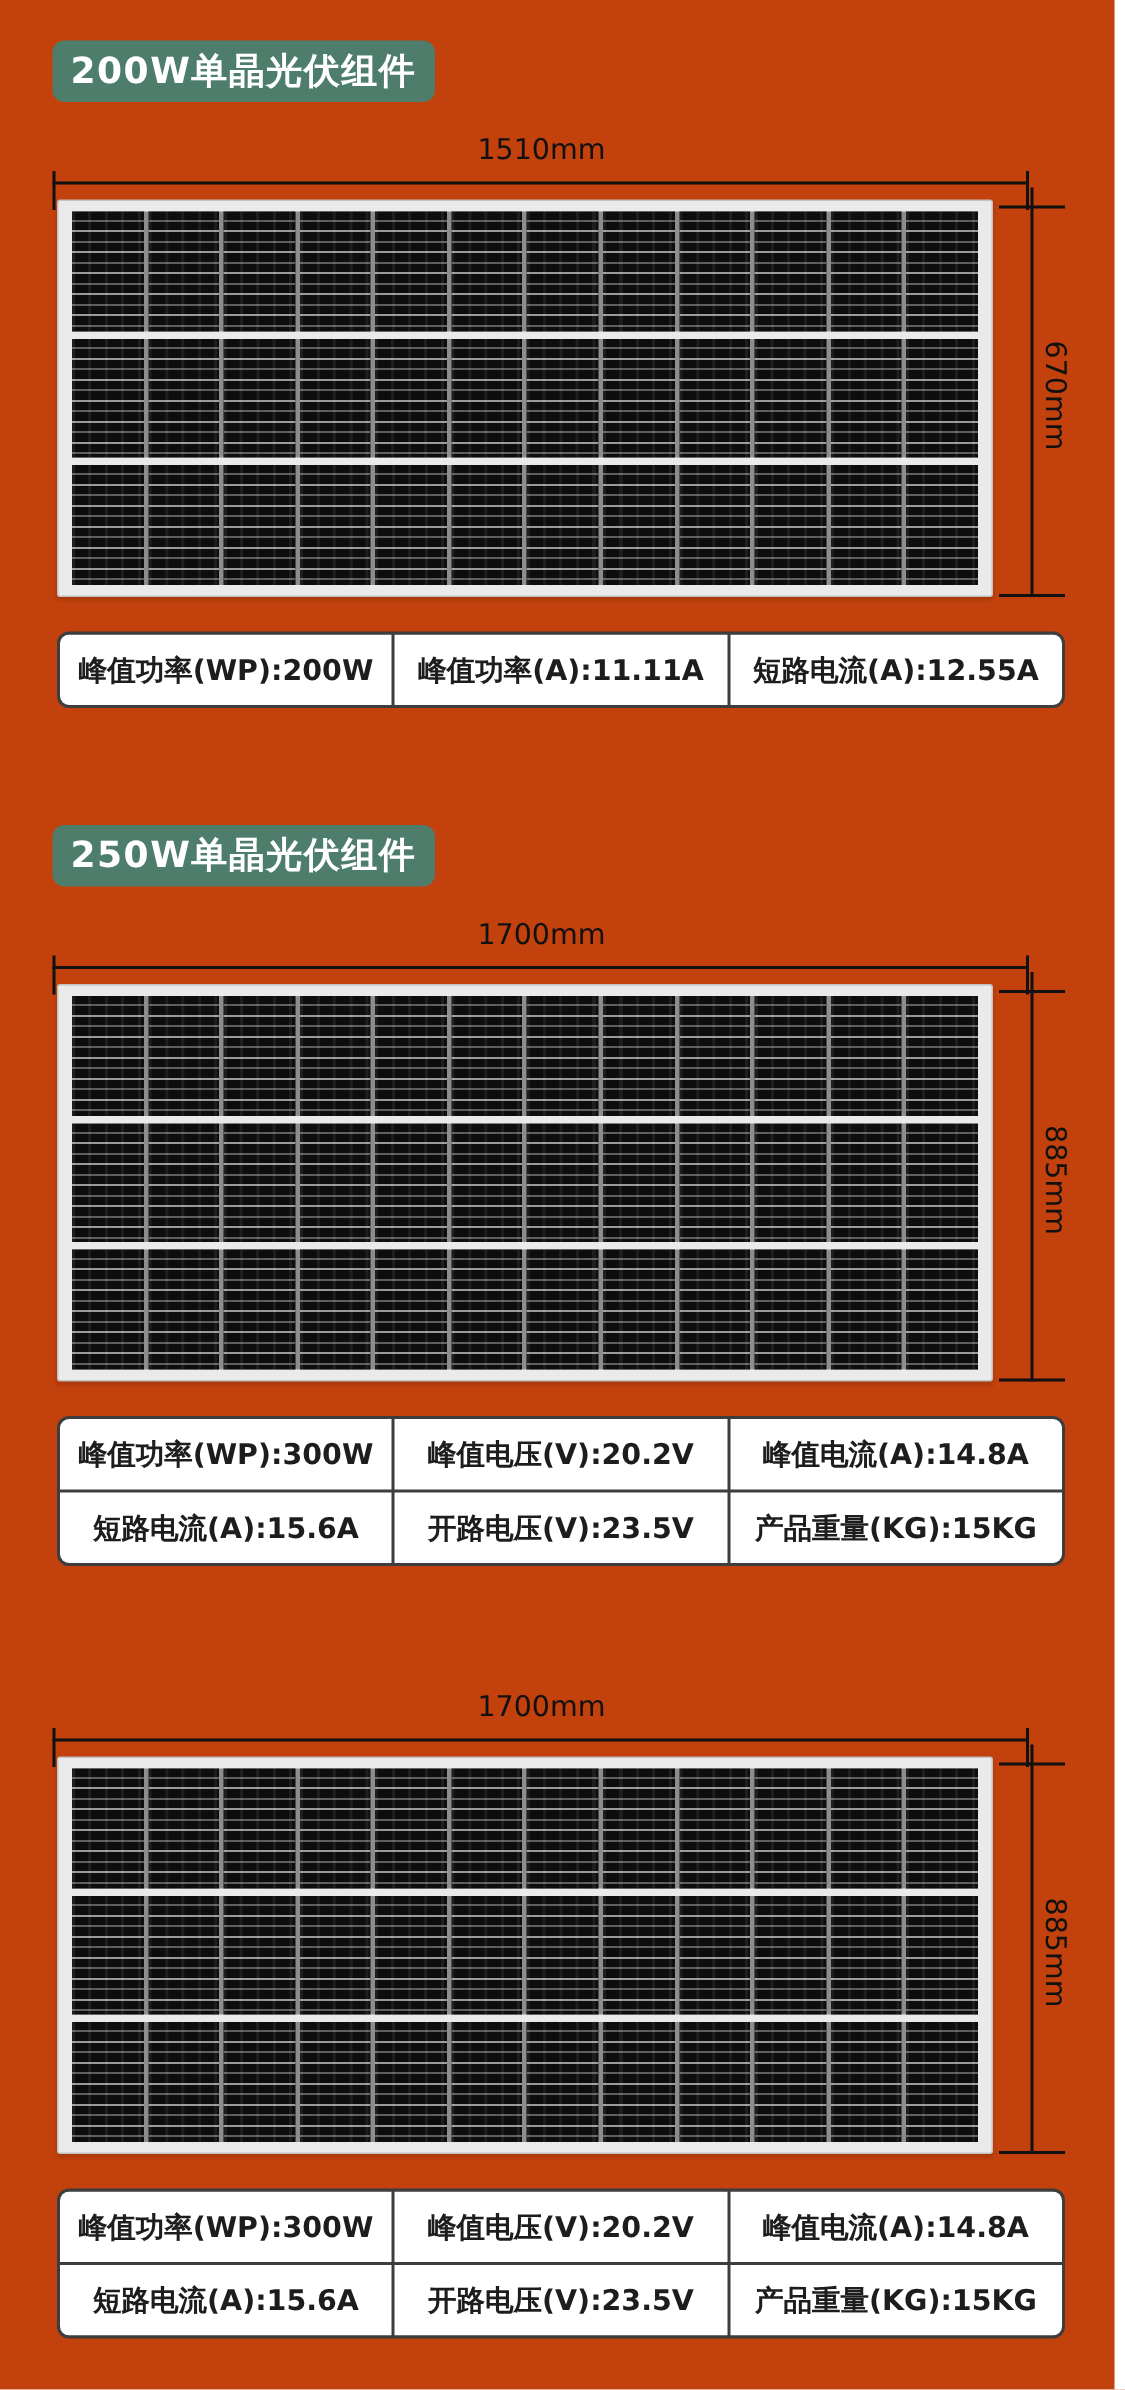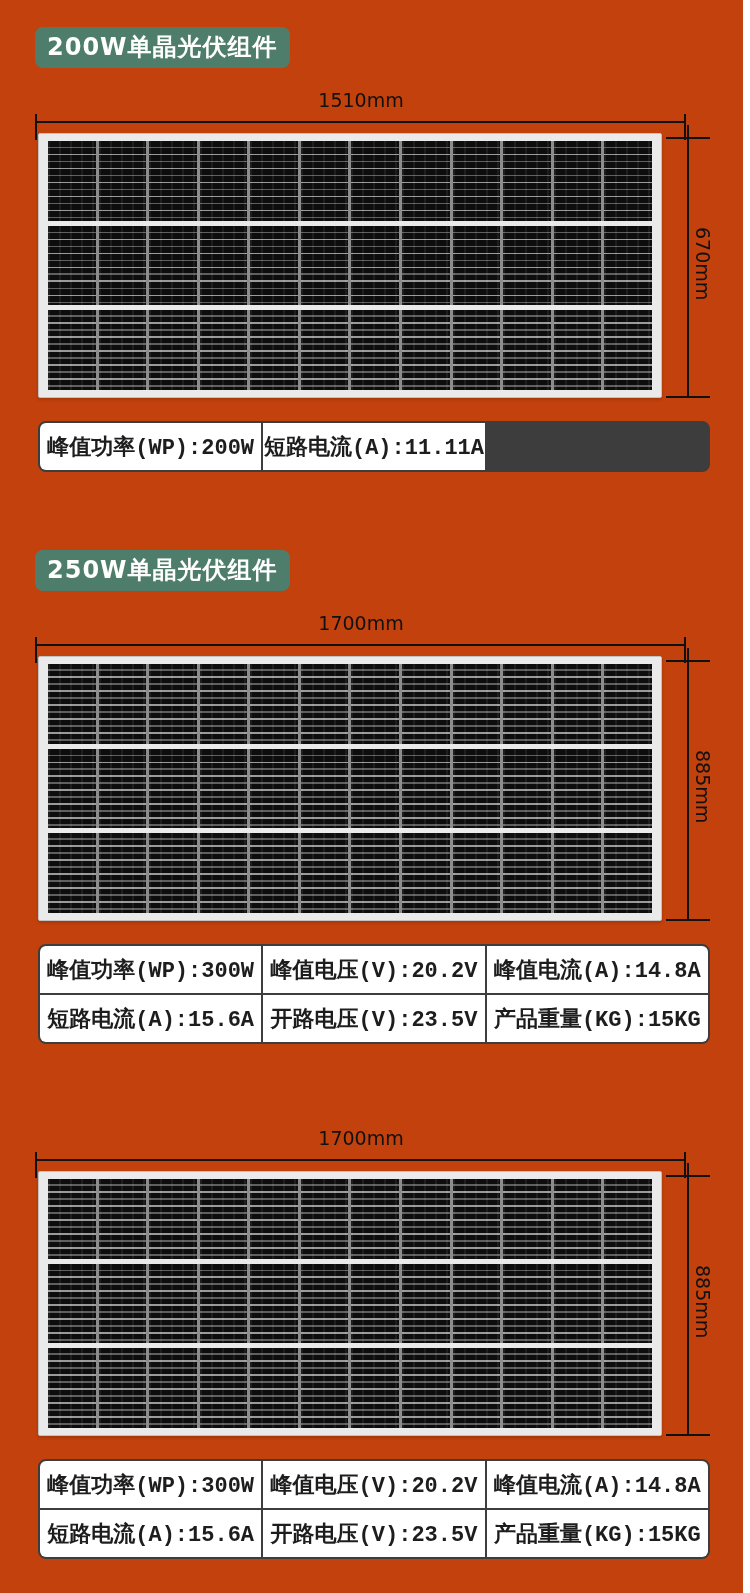--- a/index.html
+++ b/index.html
@@ -55,21 +55,21 @@
   }
 
   
   .spec-table{
     position:absolute;left:38px;top:394px;width:668px;
     display:grid;grid-template-columns:1fr 1fr 1fr;grid-auto-rows:47px;gap:2px;
     background:#3d3d3d;border:2px solid #3d3d3d;border-radius:8px;overflow:hidden;
   }
   .spec-cell{
     background:#ffffff;display:flex;align-items:center;justify-content:center;
-    font-size:22px;font-weight:600;color:#1d1d1d;white-space:nowrap;font-family:Liberation Mono, monospace;
+    font-size:19px;font-weight:600;color:#1d1d1d;white-space:nowrap;
   }
 </style>
 </head>
 <body>
 
 <div class="page">
 
   <div class="section" style="top:27px">
     <div class="badge">200W单晶光伏组件</div>
     <div class="dim-top-label">1510mm</div>
@@ -117,21 +117,22 @@
             <div class="pcell"></div>
             <div class="pcell"></div>
             <div class="pcell"></div>
           </div>
         </div>
     </div>
     <div class="dim-vline"></div>
     <div class="dim-right-label">670mm</div>
     <div class="spec-table">
       <div class="spec-cell">峰值功率(WP):200W</div>
-      <div class="spec-cell">短路电流(A):11.11A</div>
+      <div class="spec-cell">峰值功率(A):11.11A</div>
+      <div class="spec-cell">短路电流(A):12.55A</div>
     </div>
   </div>
 
   <div class="section" style="top:550px">
     <div class="badge">250W单晶光伏组件</div>
     <div class="dim-top-label">1700mm</div>
     <div class="dim-hline"></div>
     <div class="panel">
       <div class="panel-grid">
           <div class="prow">

